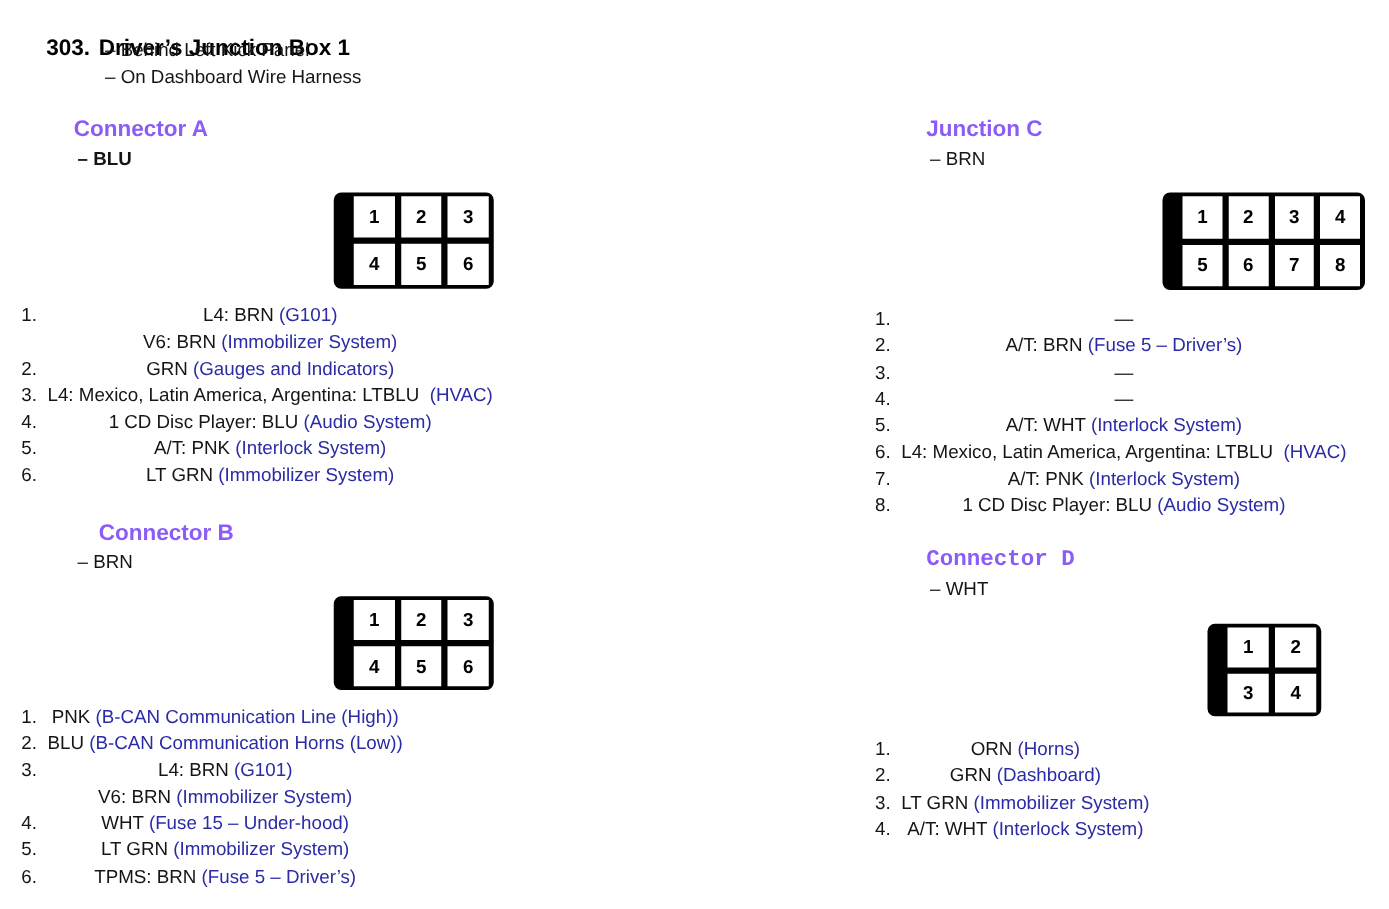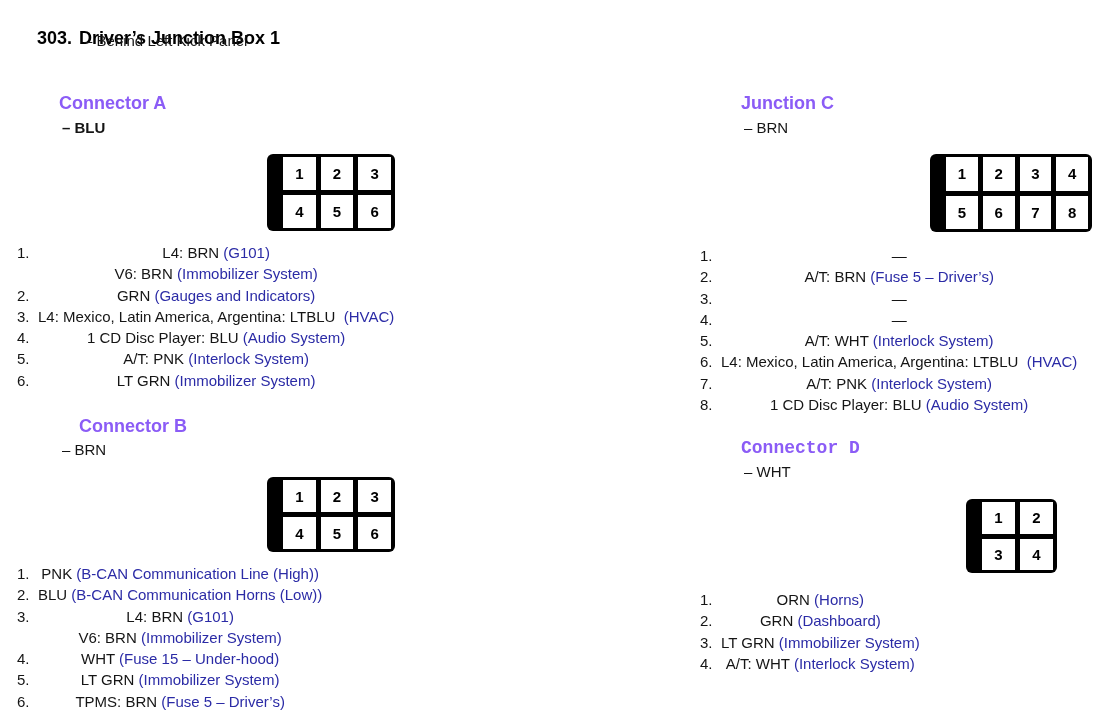--- a/index.html
+++ b/index.html
@@ -60,20 +60,21 @@
   #conn-3 .c-list { left: 693px; top: 589px; }
 </style>
 </head>
 <body style="--link: #2b2ba6; --text: #151515;">
 
 <div class="page">
   <div class="title-row">
     <span class="title-num">303.</span><span>Driver’s Junction Box 1</span>
   </div>
   <div class="note" id="note-0">– Behind Left Kick Panel</div>
+  <div class="note" id="note-1">– On Dashboard Wire Harness</div>
   <div id="connectors"><section id="conn-0" class="connector"><h2 class="c-head">Connector A</h2><div class="c-note">– BLU</div><div class="c-diag">
           <div class="c-tab"></div>
           <div class="c-grid" style="grid-template-columns: repeat(3, 1fr);">
             <div class="c-cell">1</div>
             <div class="c-cell">2</div>
             <div class="c-cell">3</div>
             <div class="c-cell">4</div>
             <div class="c-cell">5</div>
             <div class="c-cell">6</div>
           </div>

